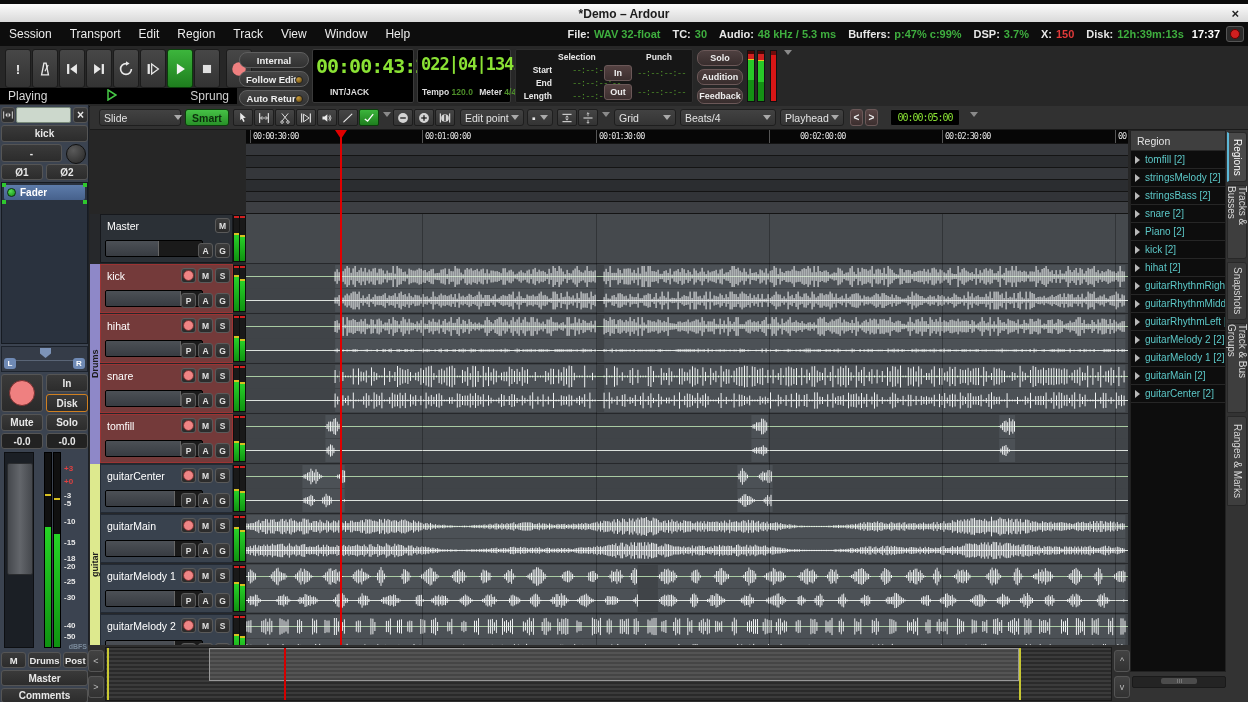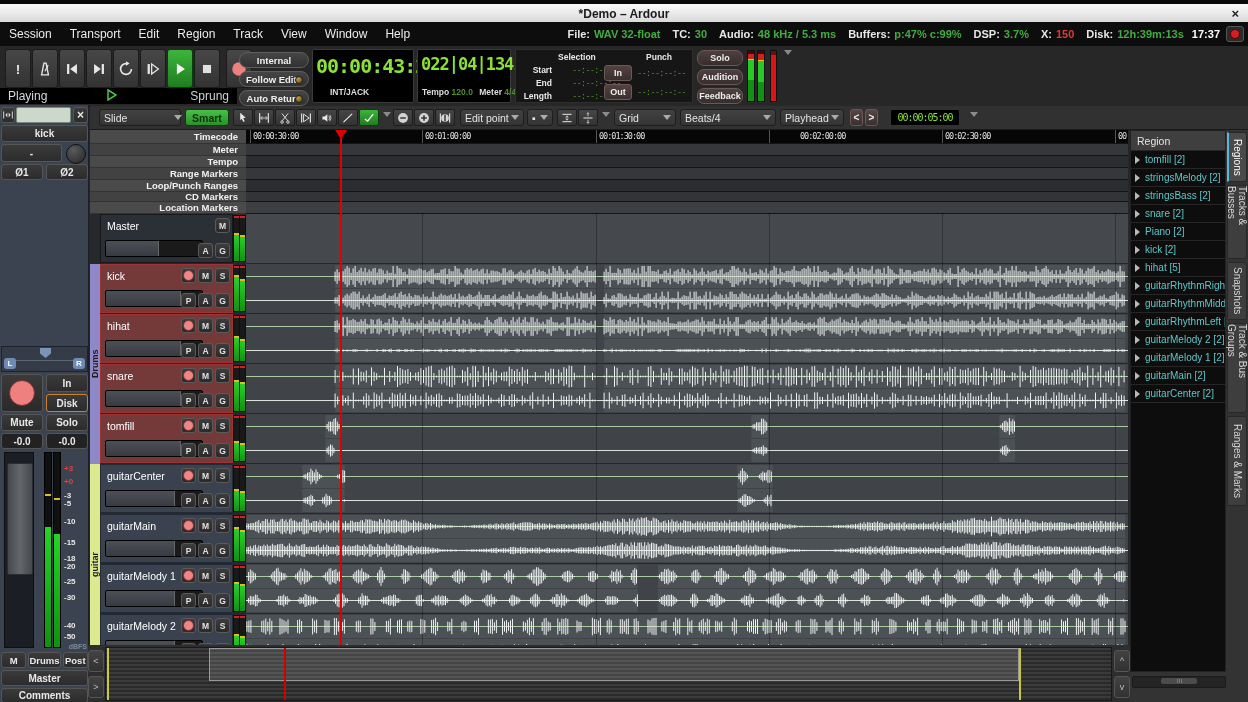--- a/index.html
+++ b/index.html
@@ -512,20 +512,30 @@
         </svg>
     </div>
     <div class="namefield"></div>
     <div class="mbtn mclose" style="left:73px;top:2px;width:15px;height:16px;">×</div>
     <div class="mbtn" style="left:1px;top:20px;width:87px;height:17px;">kick</div>
     <div class="mbtn" style="left:1px;top:39px;width:61px;height:18px;">-</div>
     <div class="knob"></div>
     <div class="mbtn" style="left:1px;top:59px;width:42px;height:16px;">Ø1</div>
     <div class="mbtn" style="left:46px;top:59px;width:42px;height:16px;">Ø2</div>
 
+    <div class="procbox">
+      <div class="faderentry">
+        <span class="fled"></span>
+        <span>Fader</span>
+      </div>
+      <div class="cdot" style="left:0;top:0;"></div>
+      <div class="cdot" style="right:0;top:0;"></div>
+      <div class="cdot" style="left:0;top:17px;"></div>
+      <div class="cdot" style="right:0;top:17px;"></div>
+    </div>
 
     <div class="panner">
       <div class="panline"></div>
       <div class="panthumb"></div>
       <div class="panbadge" style="left:2px;">L</div>
       <div class="panbadge" style="right:2px;">R</div>
     </div>
 
     <div class="recbig">
         <i></i>
@@ -568,29 +578,20 @@
 
     <div class="bottabs">
       <div class="mbtn2">M</div>
       <div class="mbtn2">Drums</div>
       <div class="mbtn2">Post</div>
     </div>
     <div class="mbtn" style="left:1px;top:565px;width:87px;height:16px;">Master</div>
     <div class="mbtn" style="left:1px;top:583px;width:87px;height:15px;">Comments</div>
   </div>
 
-  <div class="rulerlabels">
-      <div class="rlab" style="height: 14px;">Timecode</div>
-      <div class="rlab alt" style="height: 12px;">Meter</div>
-      <div class="rlab" style="height: 12px;">Tempo</div>
-      <div class="rlab alt" style="height: 12px;">Range Markers</div>
-      <div class="rlab" style="height: 12px;">Loop/Punch Ranges</div>
-      <div class="rlab alt" style="height: 10px;">CD Markers</div>
-      <div class="rlab" style="height: 12px;">Location Markers</div>
-    </div>
   <div class="rulerbars">
       <div class="rbar b0" style="height: 14px;">
         <div class="tickline" style="left: 4px;"></div>
         <div class="tick" style="left: 7px;">00:00:30:00</div>
         <div class="tickline" style="left: 176px;"></div>
         <div class="tick" style="left: 179px;">00:01:00:00</div>
         <div class="tickline" style="left: 350px;"></div>
         <div class="tick" style="left: 353px;">00:01:30:00</div>
         <div class="tickline" style="left: 523px;"></div>
         <div class="tick" style="left: 526px; margin-left: 28px;">00:02:00:00</div>
@@ -1055,21 +1056,21 @@
           <div class="ritem">
             <div class="rtri"></div>
             <div class="rname">Piano [2]</div>
           </div>
           <div class="ritem">
             <div class="rtri"></div>
             <div class="rname">kick [2]</div>
           </div>
           <div class="ritem">
             <div class="rtri"></div>
-            <div class="rname">hihat [5]</div>
+            <div class="rname">hihat [2]</div>
           </div>
           <div class="ritem">
             <div class="rtri"></div>
             <div class="rname">guitarRhythmRight [2]</div>
           </div>
           <div class="ritem">
             <div class="rtri"></div>
             <div class="rname">guitarRhythmMiddle [2]</div>
           </div>
           <div class="ritem">

